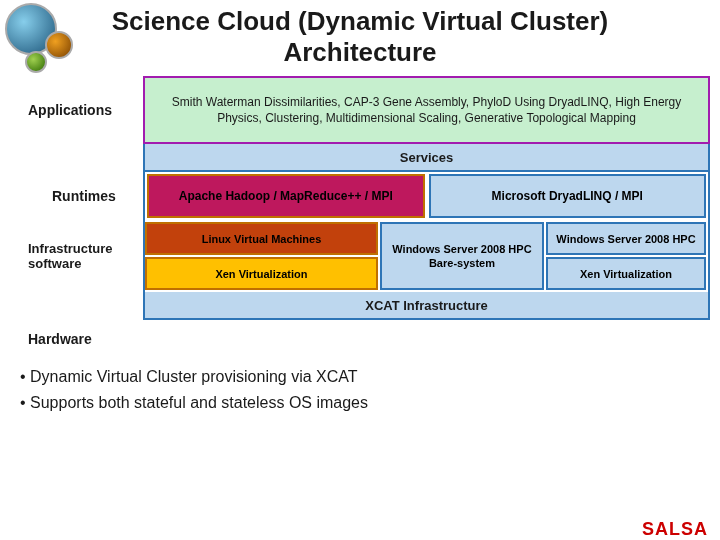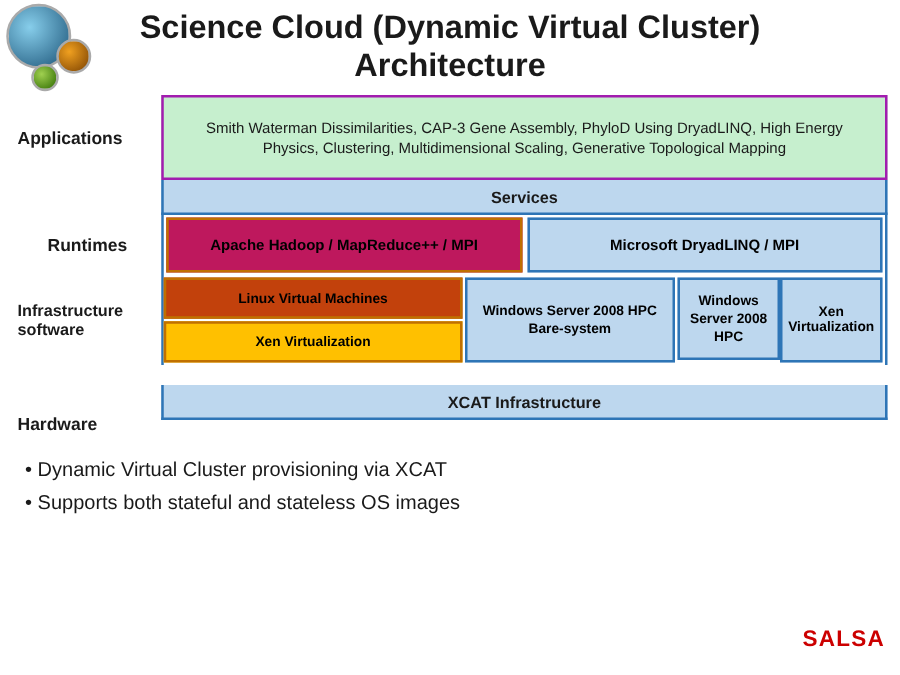--- a/index.html
+++ b/index.html
@@ -19,21 +19,21 @@
     }
     .header-title-line2 {
       font-size: 26px;
       font-weight: bold;
       color: #1a1a1a;
       line-height: 1.2;
     }
 
     .main-content {
       display: flex;
-      padding: 0 10px 0 14px;
+      padding: 0 10px 0 28px;
       margin-top: 4px;
     }
 
     .left-labels {
       display: flex;
       flex-direction: column;
       width: 115px;
       flex-shrink: 0;
     }
 
@@ -185,21 +185,21 @@
       justify-content: center;
       font-size: 11px;
       font-weight: bold;
       text-align: center;
       flex: 1;
       margin-right: 2px;
       line-height: 1.3;
     }
     .infra-right-col {
       display: flex;
-      flex-direction: row;
+      flex-direction: column;
       flex: 1;
     }
     .infra-windows-2008 {
       background: #bdd7ee;
       border: 2px solid #2e75b6;
       display: flex;
       align-items: center;
       justify-content: center;
       font-size: 11px;
       font-weight: bold;
@@ -226,21 +226,20 @@
       border: 2px solid #2e75b6;
       border-top: none;
       text-align: center;
       font-size: 13px;
       font-weight: bold;
       color: #1a1a1a;
       height: 28px;
       display: flex;
       align-items: center;
       justify-content: center;
-      margin-top: 16px;
     }
 
     
     .row-hardware {
       background: #ffc000;
       border: 2px solid #c07000;
       text-align: center;
       font-size: 13px;
       font-weight: bold;
       color: #1a1a1a;
@@ -256,21 +255,21 @@
     }
     .bullet-item {
       font-size: 16px;
       color: #1a1a1a;
       margin-bottom: 3px;
       line-height: 1.4;
     }
 
     .salsa-badge {
       position: absolute;
-      bottom: 18px;
+      bottom: 0;
       right: 12px;
       font-size: 18px;
       font-weight: bold;
       color: #cc0000;
       letter-spacing: 1px;
     }
 
     
     .header-icon-container {
       position: absolute;

